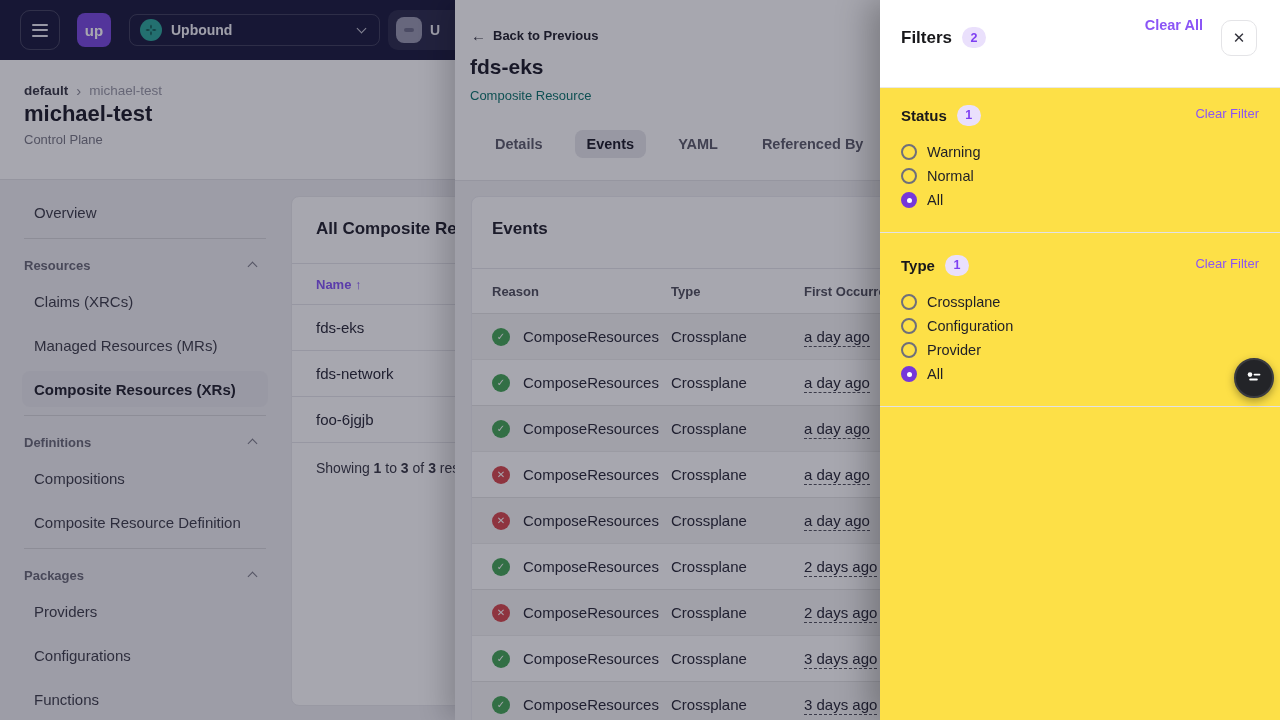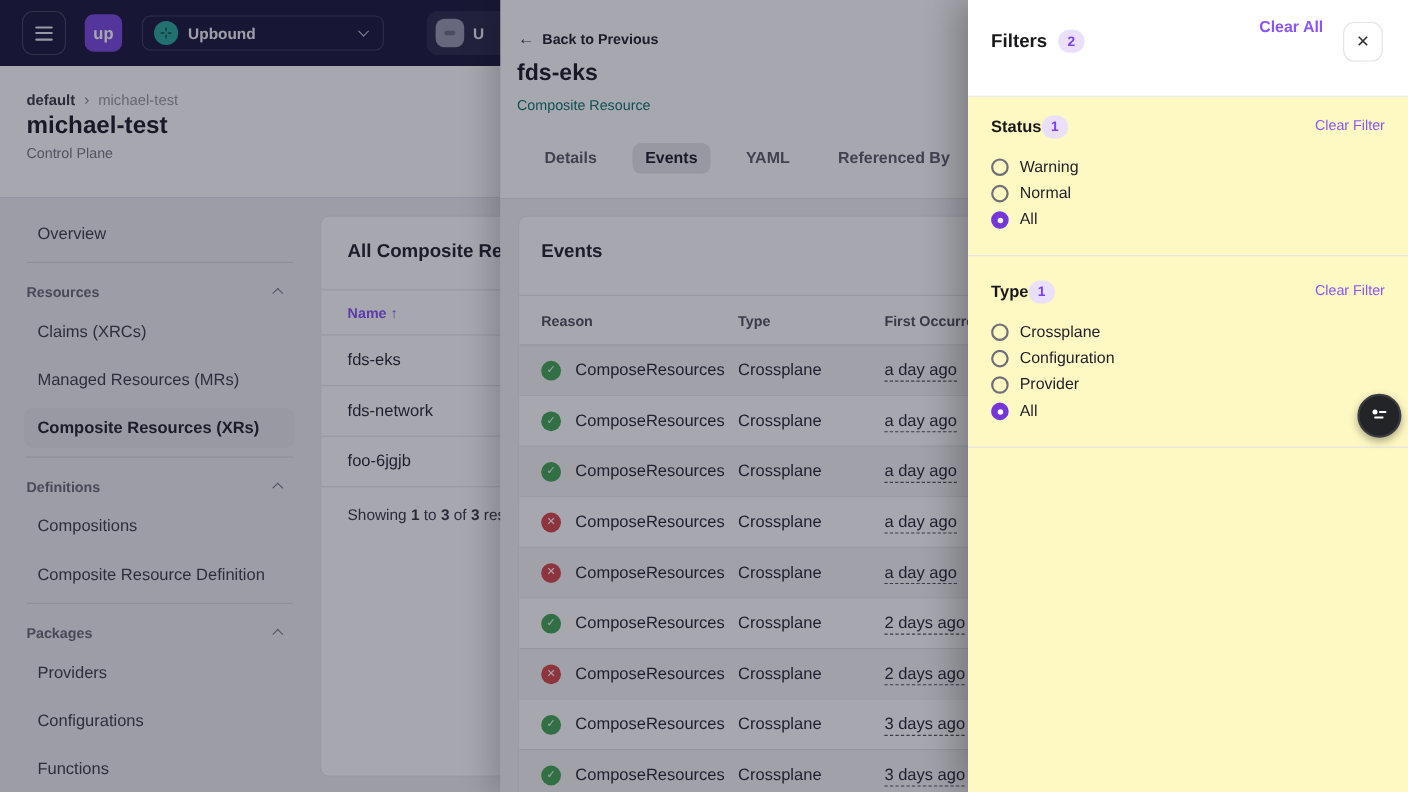--- a/index.html
+++ b/index.html
@@ -9,21 +9,21 @@
   }
   *{box-sizing:border-box;margin:0;padding:0;font-family:"Liberation Sans","DejaVu Sans",sans-serif;}
   html,body{width:1280px;height:720px;overflow:hidden;background:#fff;}
   .stage{position:relative;width:1280px;height:720px;overflow:hidden;background:var(--body-bg);}
 
   
   .topbar{position:absolute;left:0;top:0;width:1280px;height:60px;background:var(--topbar-bg);display:flex;align-items:center;padding:0 16px;z-index:1;}
   .hamburger{width:40px;height:40px;border:1.5px solid rgba(255,255,255,.18);border-radius:10px;background:transparent;display:flex;flex-direction:column;justify-content:center;align-items:center;gap:3.5px;margin-left:4px;cursor:pointer;}
   .hamburger i{display:block;width:16px;height:2px;background:#E8E8F0;border-radius:1px;}
   .brand{width:34px;height:34px;border-radius:8px;background:var(--logo-purple);color:#fff;font-weight:700;font-size:15px;display:flex;align-items:center;justify-content:center;margin-left:17px;}
-  .org-select{margin-left:18px;width:220px;height:32px;border:1.5px solid rgba(255,255,255,.16);border-radius:8px;display:flex;align-items:center;padding:0 10px;cursor:pointer;}
+  .org-select{margin-left:18px;width:251px;height:32px;border:1.5px solid rgba(255,255,255,.16);border-radius:8px;display:flex;align-items:center;padding:0 10px;cursor:pointer;}
   .org-ico{width:22px;height:22px;border-radius:50%;background:var(--teal);display:flex;align-items:center;justify-content:center;}
   .org-label{color:#F2F2F7;font-weight:700;font-size:14px;margin-left:9px;flex:1;}
   .chev-down{width:7px;height:7px;border:solid #C9C9D6;border-width:0 1.5px 1.5px 0;transform:rotate(45deg);margin-top:-3px;margin-right:4px;}
   .user-btn{position:absolute;left:388px;top:10px;height:40px;width:130px;border-radius:10px;background:rgba(255,255,255,.08);display:flex;align-items:center;padding:0 8px;cursor:pointer;}
   .user-avatar{width:26px;height:26px;border-radius:8px;background:#9A9AB0;display:flex;align-items:center;justify-content:center;}
   .user-avatar i{display:block;width:10px;height:4px;border-radius:2px;background:#6E6E88;}
   .user-name{color:#F2F2F7;font-weight:700;font-size:14px;margin-left:8px;}
 
   
   .page-header{position:absolute;left:0;top:60px;width:1280px;height:120px;background:#fff;border-bottom:1px solid #E2E2E6;z-index:1;}
@@ -73,29 +73,29 @@
   .reason-cell{width:199px;padding-left:20px;display:flex;align-items:center;gap:13px;}
   .evt-icon{width:18px;height:18px;border-radius:50%;color:#fff;font-size:10px;font-weight:700;display:flex;align-items:center;justify-content:center;flex:0 0 18px;}
   .evt-icon.success{background:var(--success-green);}
   .evt-icon.error{background:var(--error-red);}
   .time-link{border-bottom:1.5px dashed #55555F;padding-bottom:1px;cursor:pointer;}
 
   
   .backdrop{position:absolute;inset:0;background:rgba(16,16,38,.37);z-index:20;}
 
   
-  .filters{position:absolute;left:880px;top:0;width:400px;height:720px;background:#fef9c3;z-index:30;box-shadow:-12px 0 30px rgba(0,0,0,.25);}
+  .filters{position:absolute;left:880px;top:0;width:400px;height:720px;background:#fde047;z-index:30;box-shadow:-12px 0 30px rgba(0,0,0,.25);}
   .fp-head{height:88px;background:#fff;border-bottom:1px solid #E8E8EA;position:relative;}
   .fp-title-wrap{position:absolute;left:21px;top:27px;display:flex;align-items:center;gap:10px;}
   .fp-title{font-size:17px;font-weight:800;color:#18181B;}
   .badge{min-width:24px;height:21px;padding:0 8px;border-radius:11px;background:#EAE0FC;color:#7E3FF2;font-size:12.5px;font-weight:600;display:flex;align-items:center;justify-content:center;}
   .clear-all{position:absolute;right:77px;top:17px;font-size:14.5px;font-weight:700;color:var(--accent-purple);cursor:pointer;}
   .fp-close{position:absolute;right:23px;top:20px;width:36px;height:36px;border-radius:10px;background:#fff;border:1px solid #E4E4E7;display:flex;align-items:center;justify-content:center;font-size:15px;color:#33333C;cursor:pointer;}
   .fp-section{padding:15px 21px 20px 21px;border-bottom:1px solid #E2E2E5;}
-  .fp-sec-head{display:flex;align-items:center;height:24px;margin-bottom:13px;position:relative;}
+  .fp-sec-head{display:flex;align-items:center;gap:10px;height:24px;margin-bottom:13px;position:relative;}
   .fp-sec-title{font-size:15px;font-weight:800;color:#18181B;}
   .clear-filter{position:absolute;right:0;top:3px;font-size:13px;font-weight:400;color:var(--accent-purple);cursor:pointer;}
   .radio-row{display:flex;align-items:center;gap:10px;height:24px;cursor:pointer;}
   .radio{width:16px;height:16px;border-radius:50%;border:2px solid #6F6F7A;background:transparent;display:flex;align-items:center;justify-content:center;flex:0 0 16px;}
   .radio.on{border-color:var(--radio-purple);background:var(--radio-purple);}
   .radio.on::after{content:"";width:5px;height:5px;border-radius:50%;background:#fff;}
   .radio-label{font-size:14.5px;color:#1F1F27;}
 
   
   .fab{position:absolute;left:1234px;top:358px;width:40px;height:40px;border-radius:50%;background:#232428;z-index:40;display:flex;align-items:center;justify-content:center;box-shadow:0 3px 8px rgba(0,0,0,.35);cursor:pointer;border:2px solid #3A3B40;}

